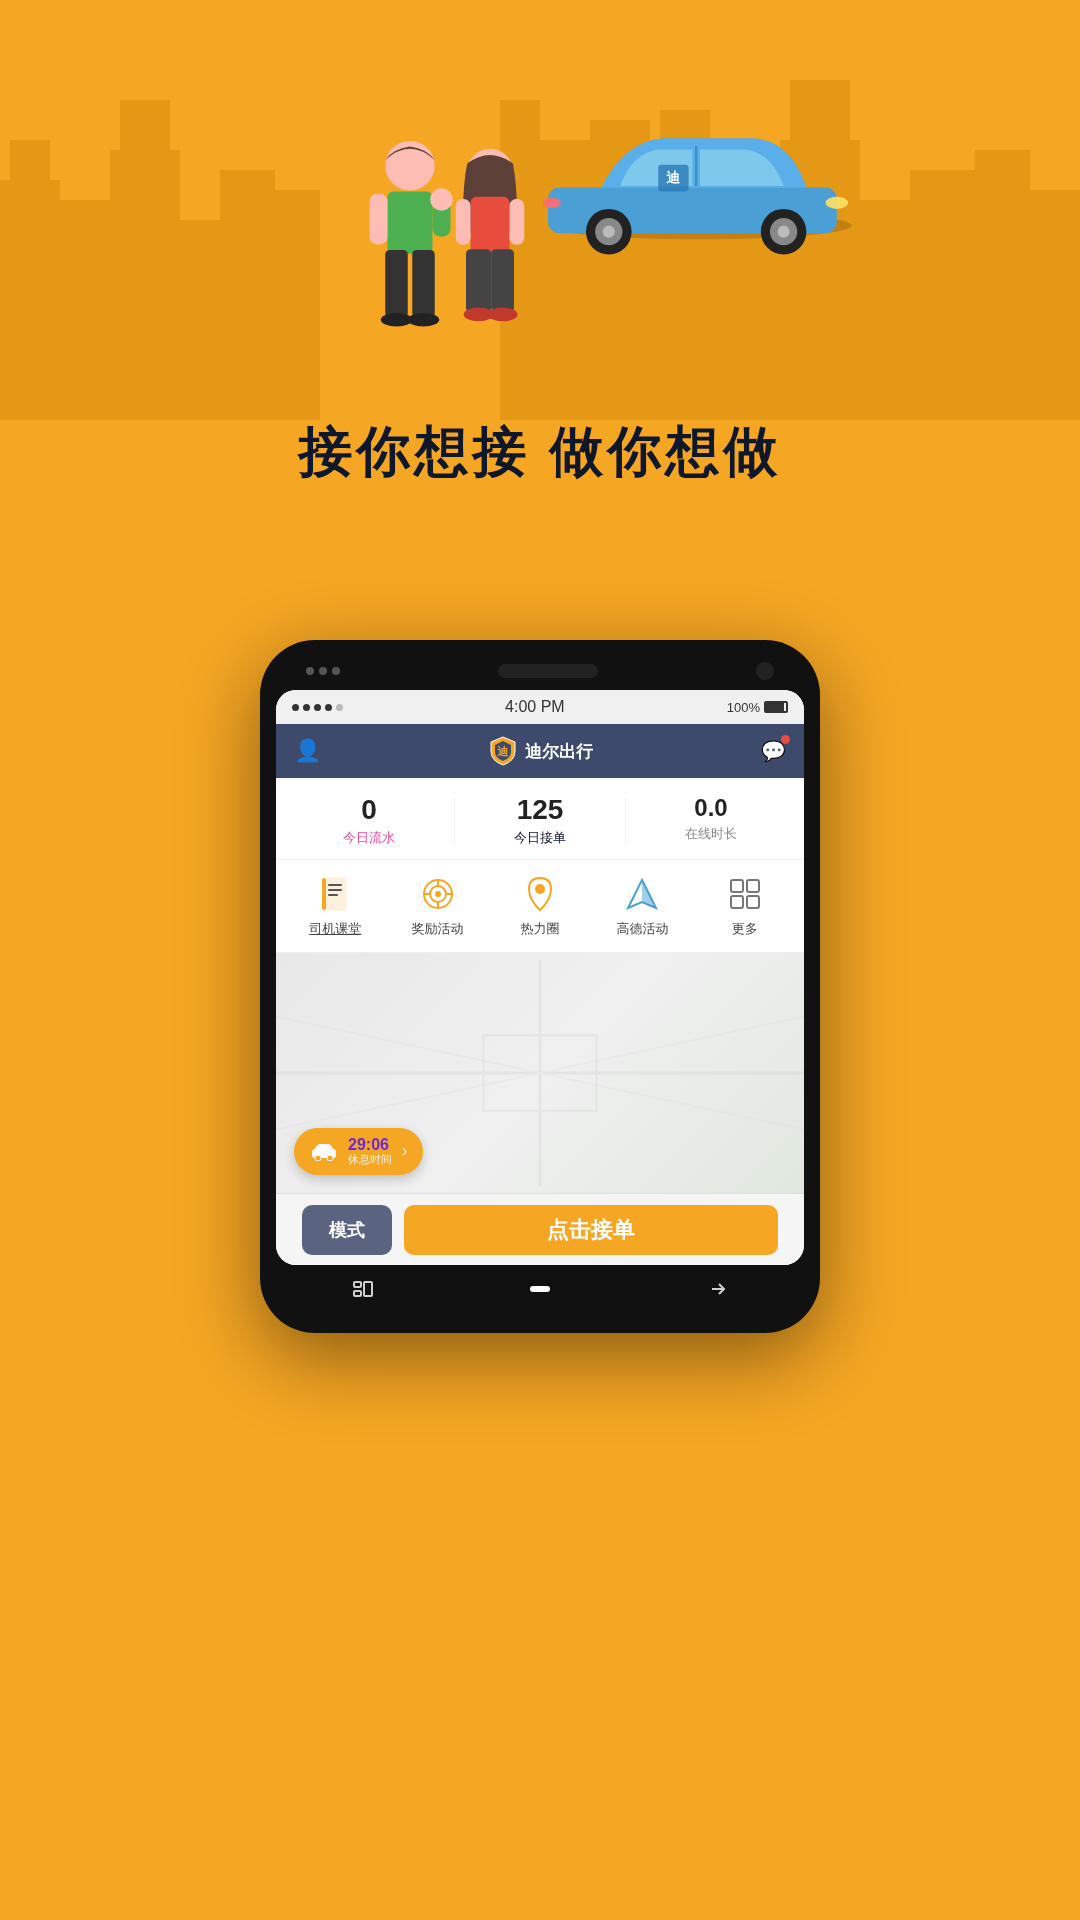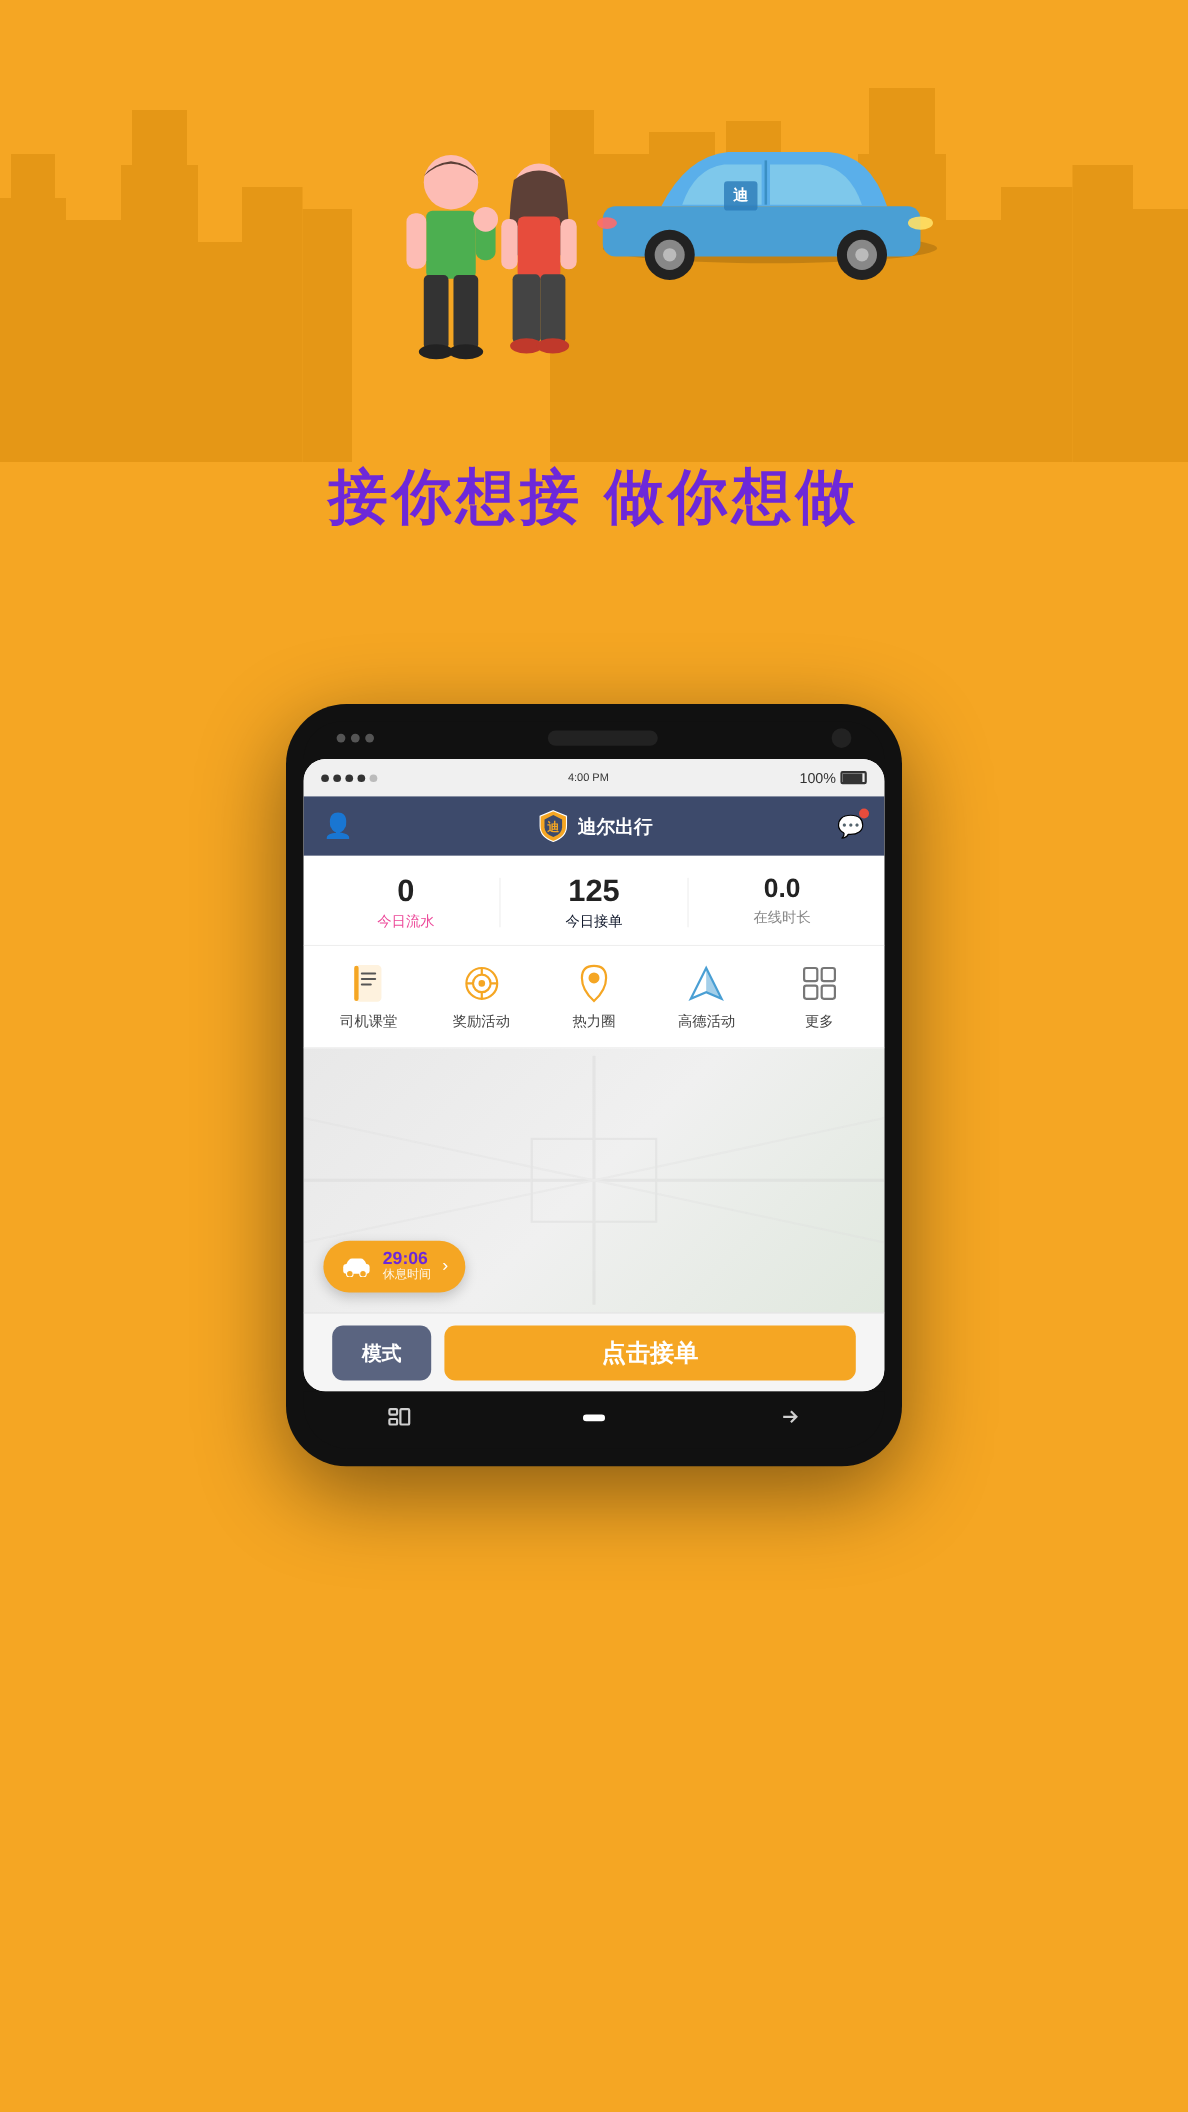--- a/index.html
+++ b/index.html
@@ -106,21 +106,21 @@
 
       <ellipse cx="25" cy="147" rx="13" ry="6" fill="#c0392b"></ellipse>
       <ellipse cx="46" cy="147" rx="13" ry="6" fill="#c0392b"></ellipse>
 
       <rect x="5" y="46" width="13" height="40" rx="6" fill="#FDBCB4"></rect>
       <rect x="52" y="46" width="13" height="40" rx="6" fill="#FDBCB4"></rect>
     </svg>
   </div>
 
   <div style="position:absolute;top:400px;width:100%;text-align:center;">
-    <div style="font-size:54px;font-weight:700;color:#6d28d9;margin-top:16px;letter-spacing:4px;">接你想接 做你想做</div>
+    <div style="font-size:54px;font-weight:700;color:#0f172a;margin-top:16px;letter-spacing:4px;">接你想接 做你想做</div>
   </div>
 
   <div style="position:absolute;top:640px;left:50%;transform:translateX(-50%);width:560px;">
 
     <div style="background:#111;border-radius:55px;padding:16px;box-shadow:0 24px 80px rgba(0,0,0,0.45);">
 
       <div style="display:flex;align-items:center;justify-content:space-between;padding:6px 30px 10px;background:#111;border-radius:40px 40px 0 0;">
         <div style="display:flex;gap:5px;">
           <div style="width:8px;height:8px;border-radius:50%;background:#555;"></div>
           <div style="width:8px;height:8px;border-radius:50%;background:#555;"></div>
@@ -133,21 +133,21 @@
       <div style="background:#fff;border-radius:20px;overflow:hidden;">
 
         <div style="background:#f0f0f0;height:34px;display:flex;align-items:center;justify-content:space-between;padding:0 16px;">
           <div style="display:flex;gap:4px;">
             <div style="width:7px;height:7px;border-radius:50%;background:#333;"></div>
             <div style="width:7px;height:7px;border-radius:50%;background:#333;"></div>
             <div style="width:7px;height:7px;border-radius:50%;background:#333;"></div>
             <div style="width:7px;height:7px;border-radius:50%;background:#333;"></div>
             <div style="width:7px;height:7px;border-radius:50%;background:#bbb;"></div>
           </div>
-          <span style="font-size:10px;color:#333;font-weight:500;">4:00 PM</span>
+          <span style="font-size:16px;color:#333;font-weight:500;">4:00 PM</span>
           <div style="display:flex;align-items:center;gap:4px;">
             <span style="font-size:13px;color:#333;">100%</span>
             <div style="width:24px;height:12px;border:2px solid #333;border-radius:2px;position:relative;overflow:hidden;">
               <div style="position:absolute;left:0;top:0;width:90%;height:100%;background:#333;"></div>
             </div>
           </div>
         </div>
 
         <div style="background:#3d4a6b;height:54px;display:flex;align-items:center;justify-content:space-between;padding:0 18px;">
           <div style="color:#fff;font-size:22px;cursor:pointer;">👤</div>
@@ -189,21 +189,21 @@
 
             <div style="width:40px;height:40px;display:flex;align-items:center;justify-content:center;">
               <svg width="30" height="36" viewBox="0 0 30 36">
                 <rect x="4" y="2" width="22" height="32" rx="3" fill="#F5A623" opacity="0.15" stroke="#F5A623" stroke-width="1.5"></rect>
                 <rect x="8" y="8" width="14" height="2" rx="1" fill="#555"></rect>
                 <rect x="8" y="13" width="14" height="2" rx="1" fill="#555"></rect>
                 <rect x="8" y="18" width="10" height="2" rx="1" fill="#555"></rect>
                 <rect x="2" y="2" width="4" height="32" rx="2" fill="#F5A623"></rect>
               </svg>
             </div>
-            <span style="font-size:13px;color:#444;">司机课堂</span>
+            <span style="font-size:13px;color:#444;text-decoration:underline;">司机课堂</span>
           </div>
 
           <div style="flex:1;display:flex;flex-direction:column;align-items:center;gap:6px;cursor:pointer;">
             <div style="width:40px;height:40px;display:flex;align-items:center;justify-content:center;">
               <svg width="36" height="36" viewBox="0 0 36 36">
                 <circle cx="18" cy="18" r="14" fill="none" stroke="#F5A623" stroke-width="2"></circle>
                 <circle cx="18" cy="18" r="8" fill="none" stroke="#F5A623" stroke-width="2"></circle>
                 <circle cx="18" cy="18" r="3" fill="#F5A623"></circle>
                 <line x1="18" y1="4" x2="18" y2="10" stroke="#F5A623" stroke-width="2"></line>
                 <line x1="18" y1="26" x2="18" y2="32" stroke="#F5A623" stroke-width="2"></line>

